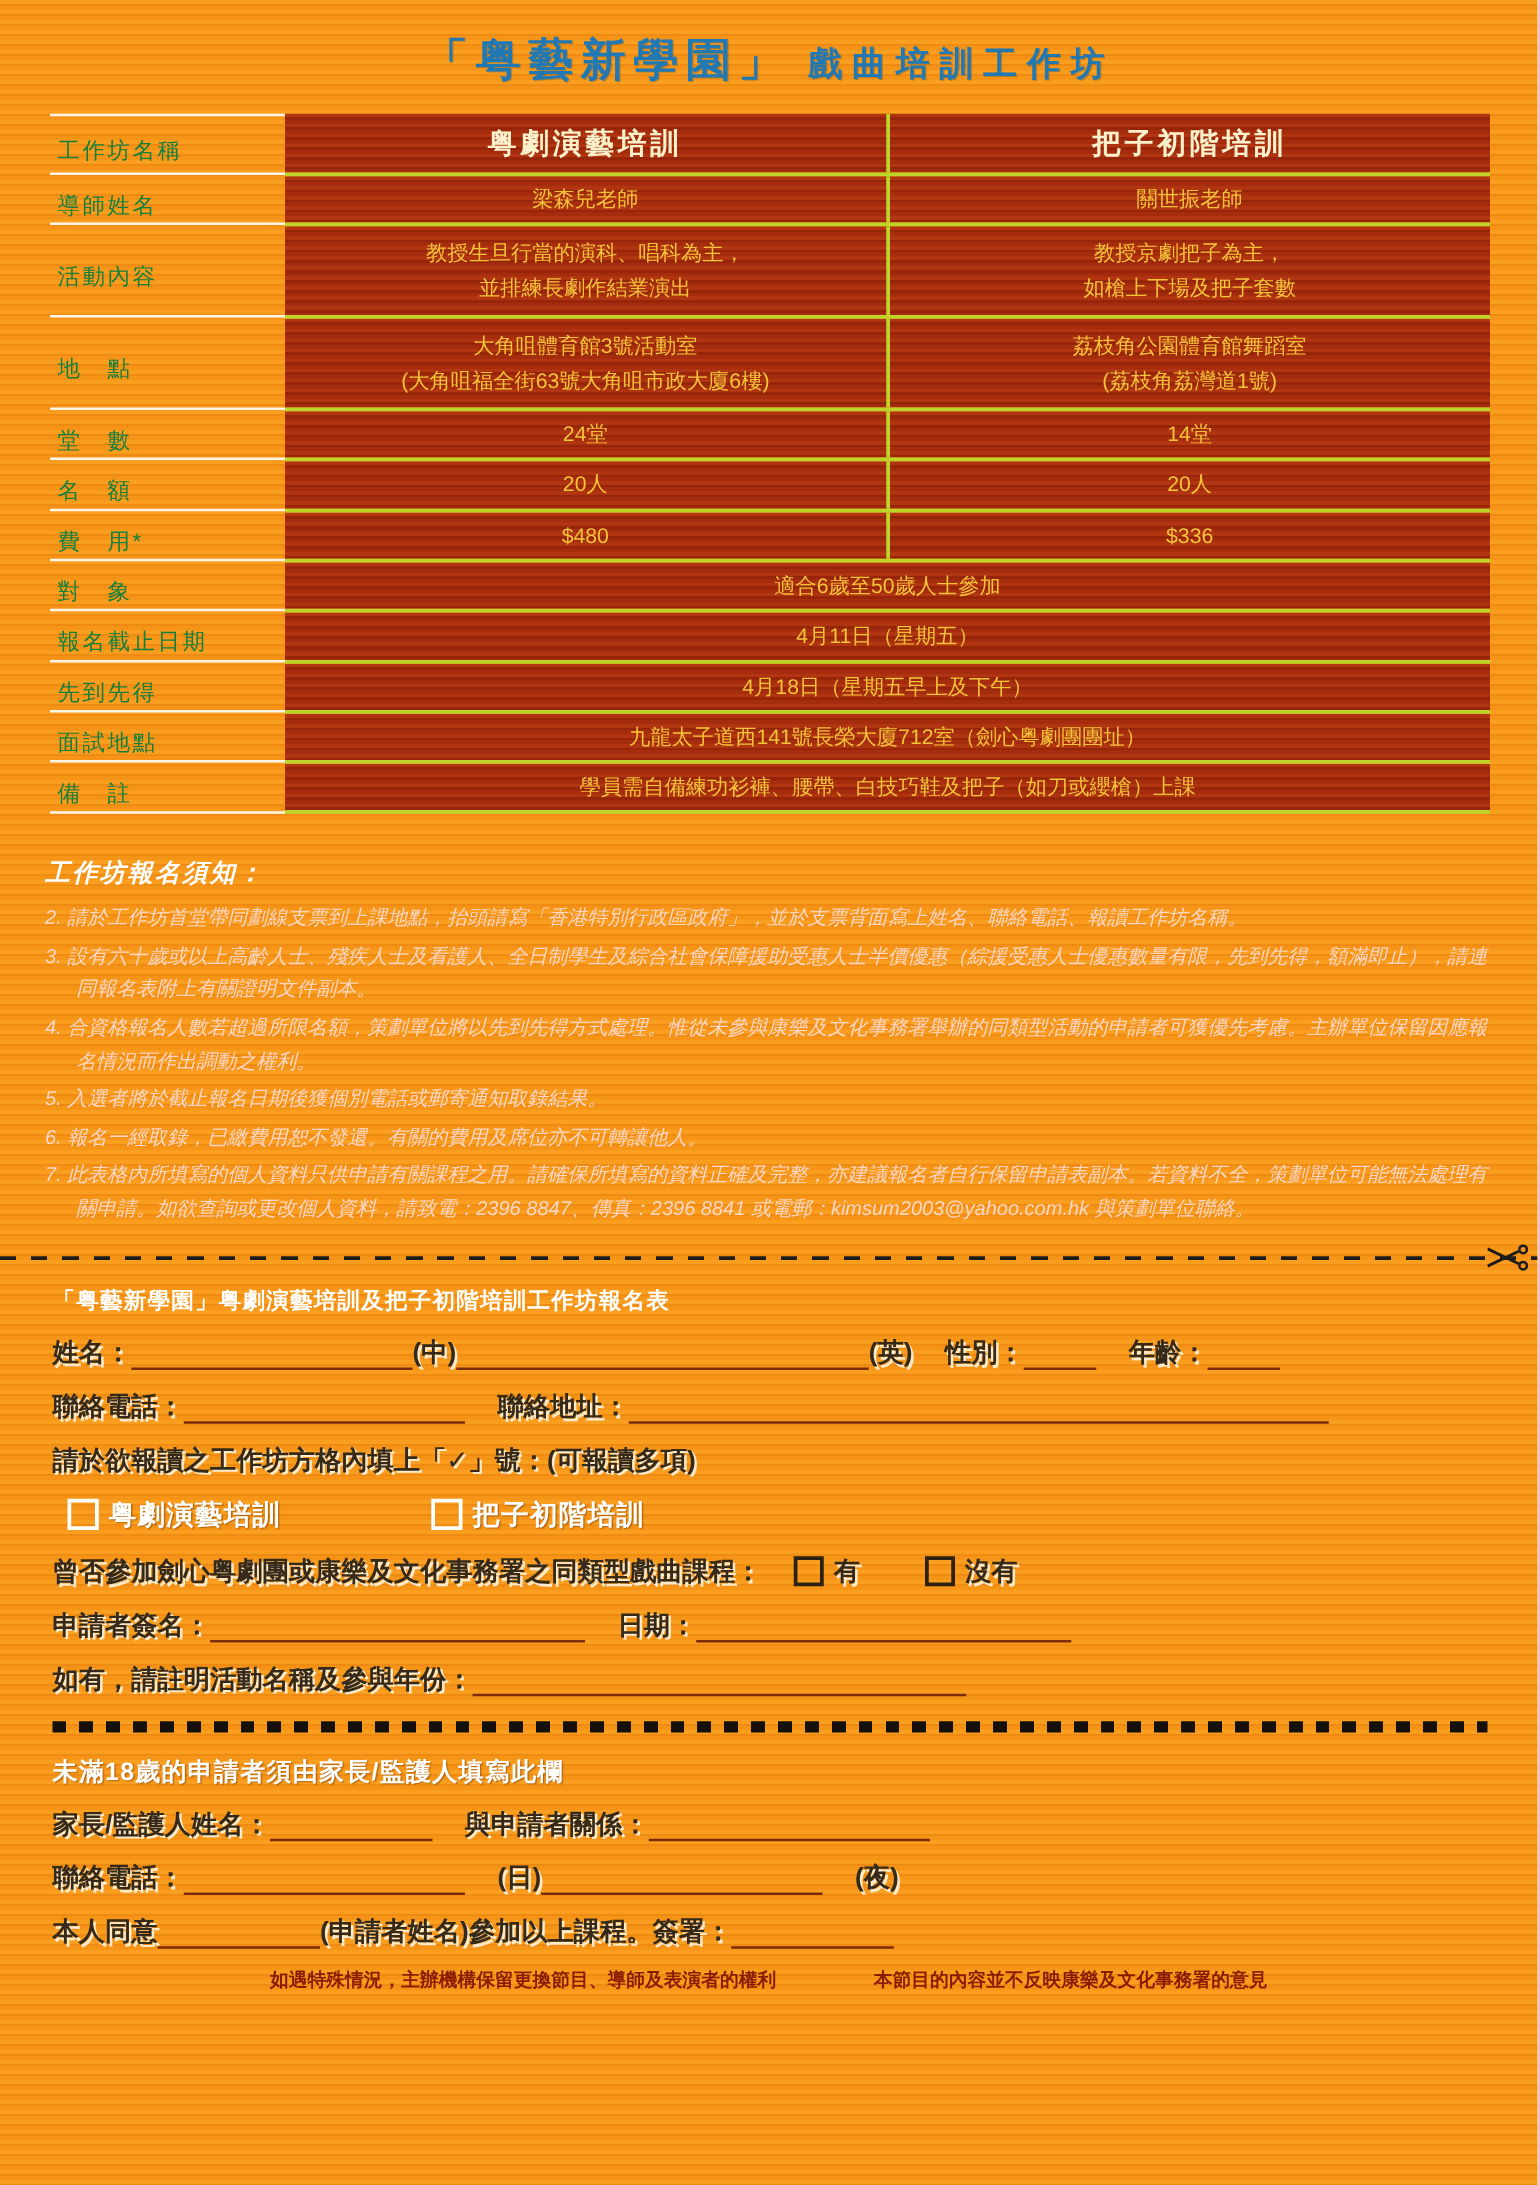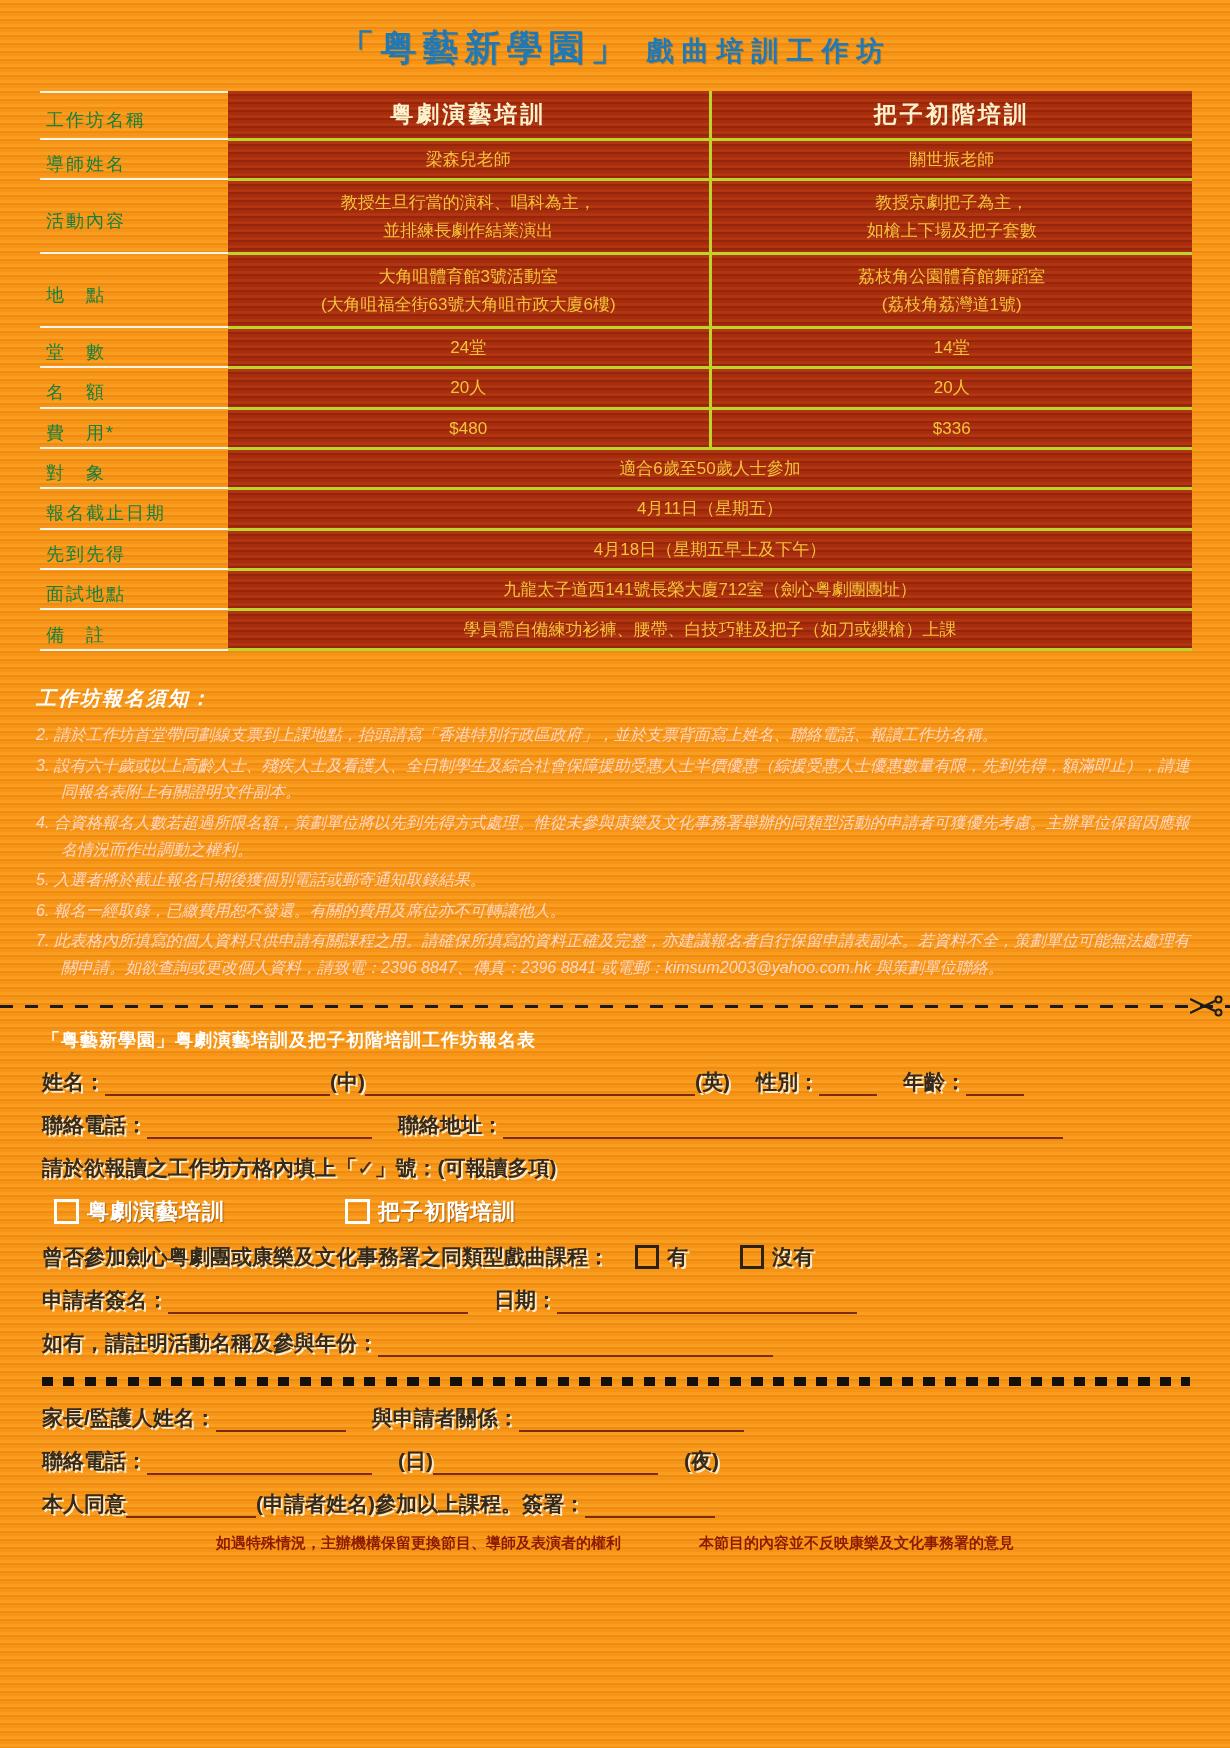--- a/index.html
+++ b/index.html
@@ -248,20 +248,21 @@
     <span class="blank b-l"></span>
   </div>
 
   <div class="frow">
     <span>如有，請註明活動名稱及參與年份：</span>
     <span class="blank b-xl"></span>
   </div>
 
   <div class="dotted"></div>
 
+  <div class="guardian-heading">未滿18歲的申請者須由家長/監護人填寫此欄</div>
 
   <div class="frow">
     <span>家長/監護人姓名：</span>
     <span class="blank b-s"></span>
     <span class="gap"></span>
     <span>與申請者關係：</span>
     <span class="blank b-m"></span>
   </div>
 
   <div class="frow">

